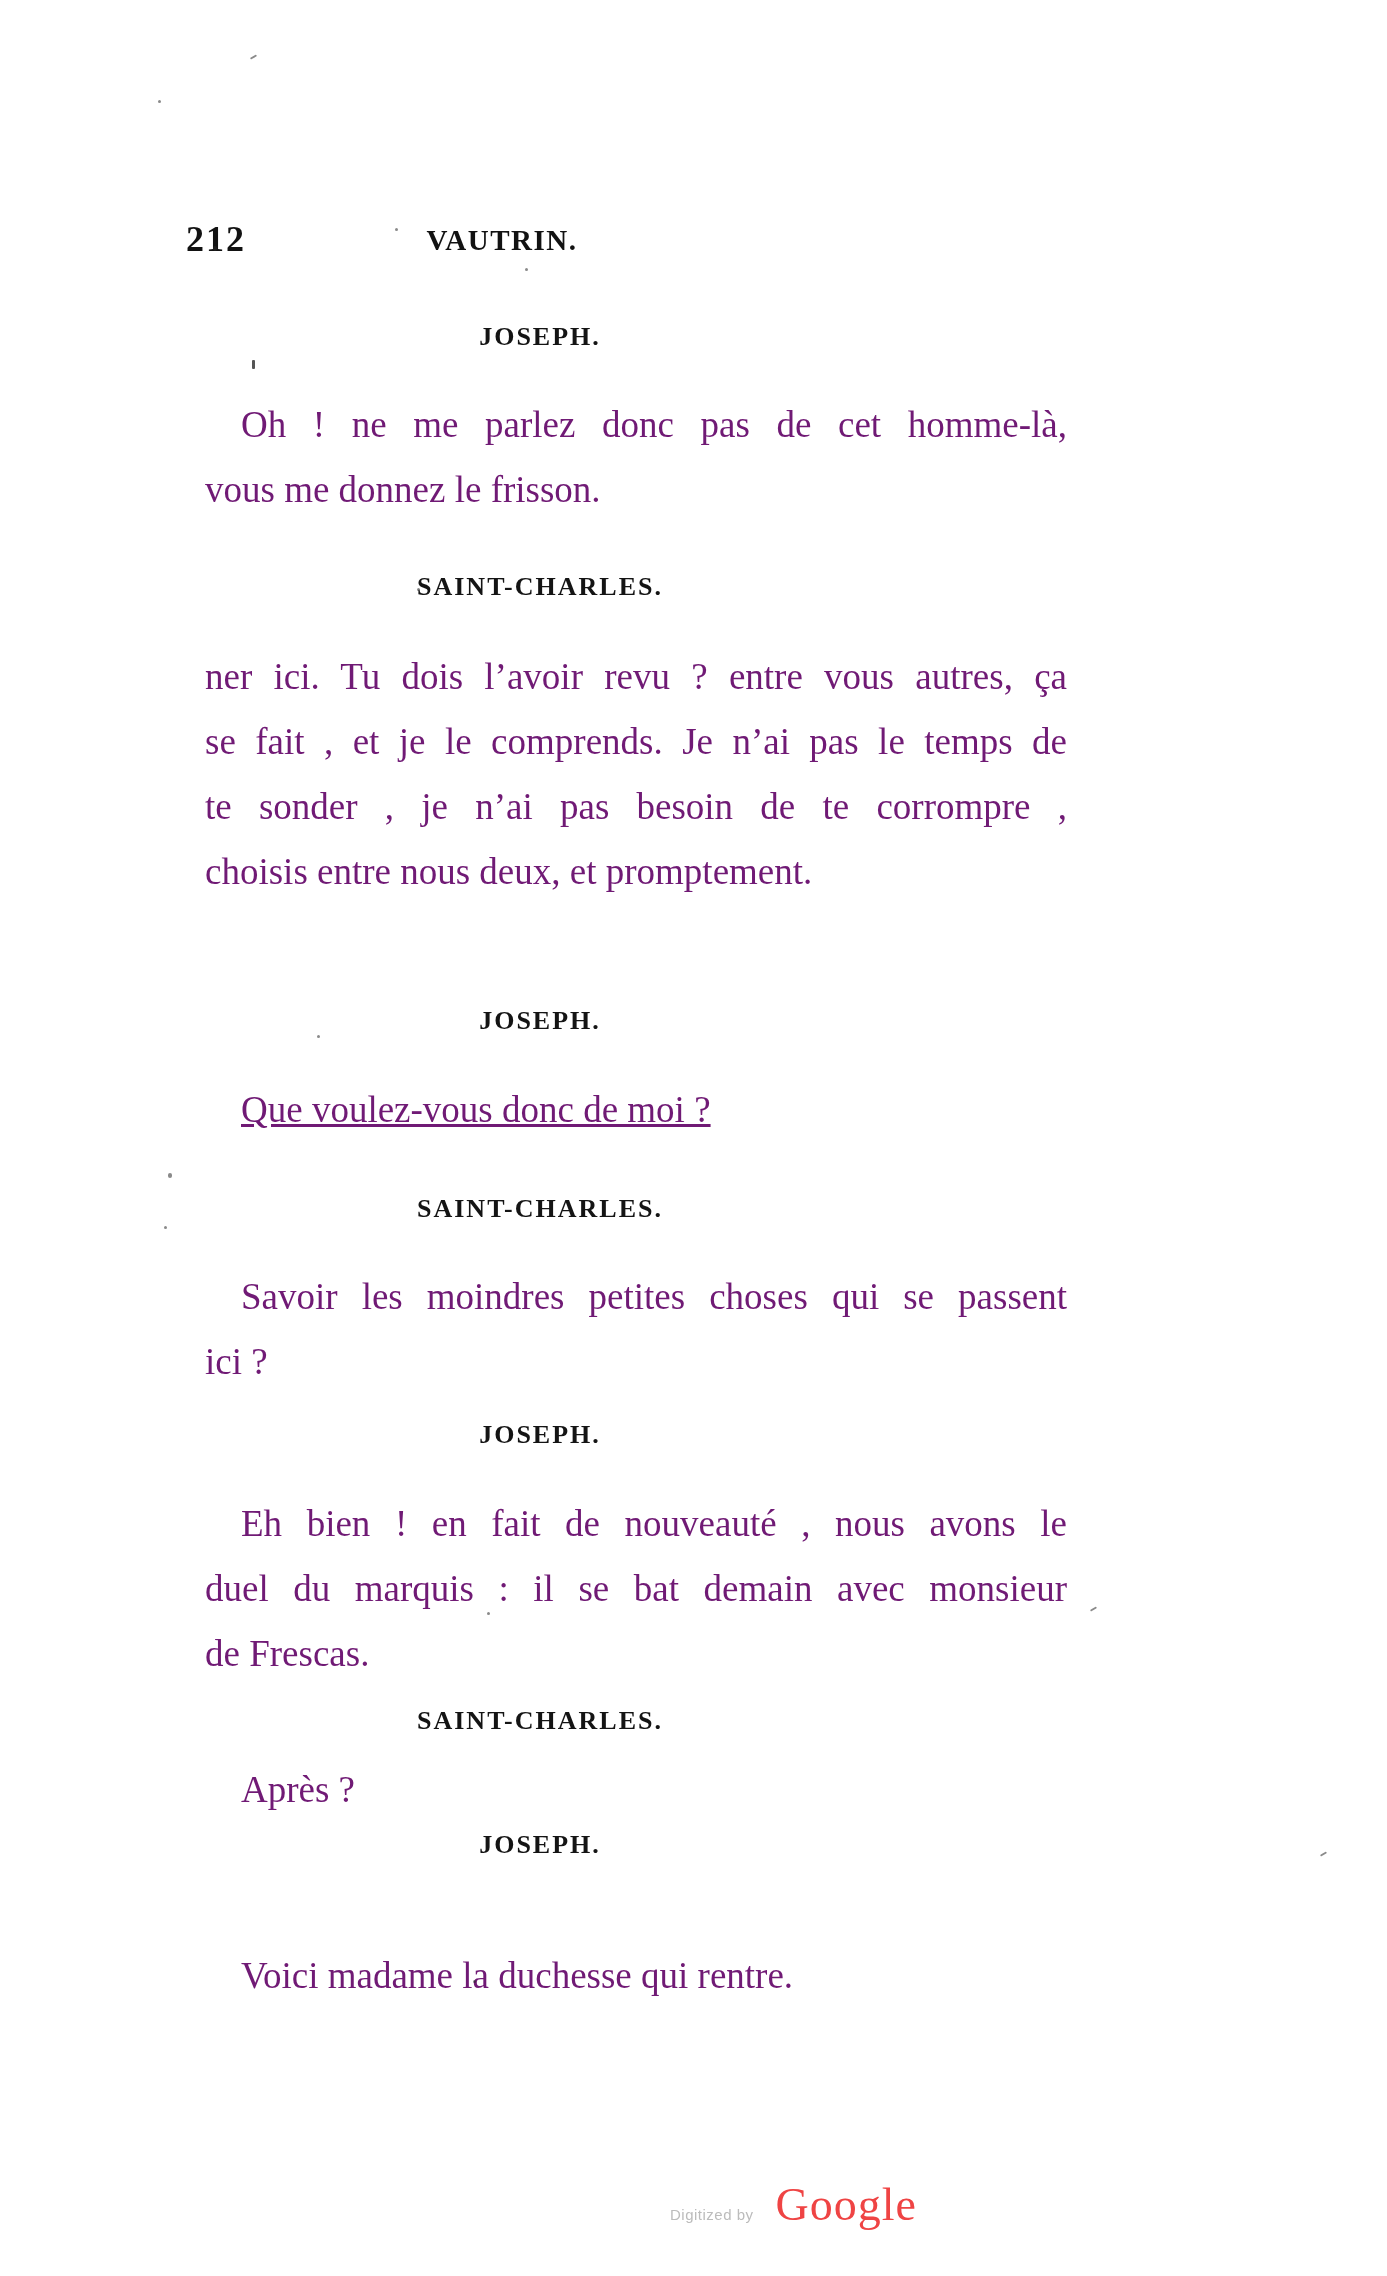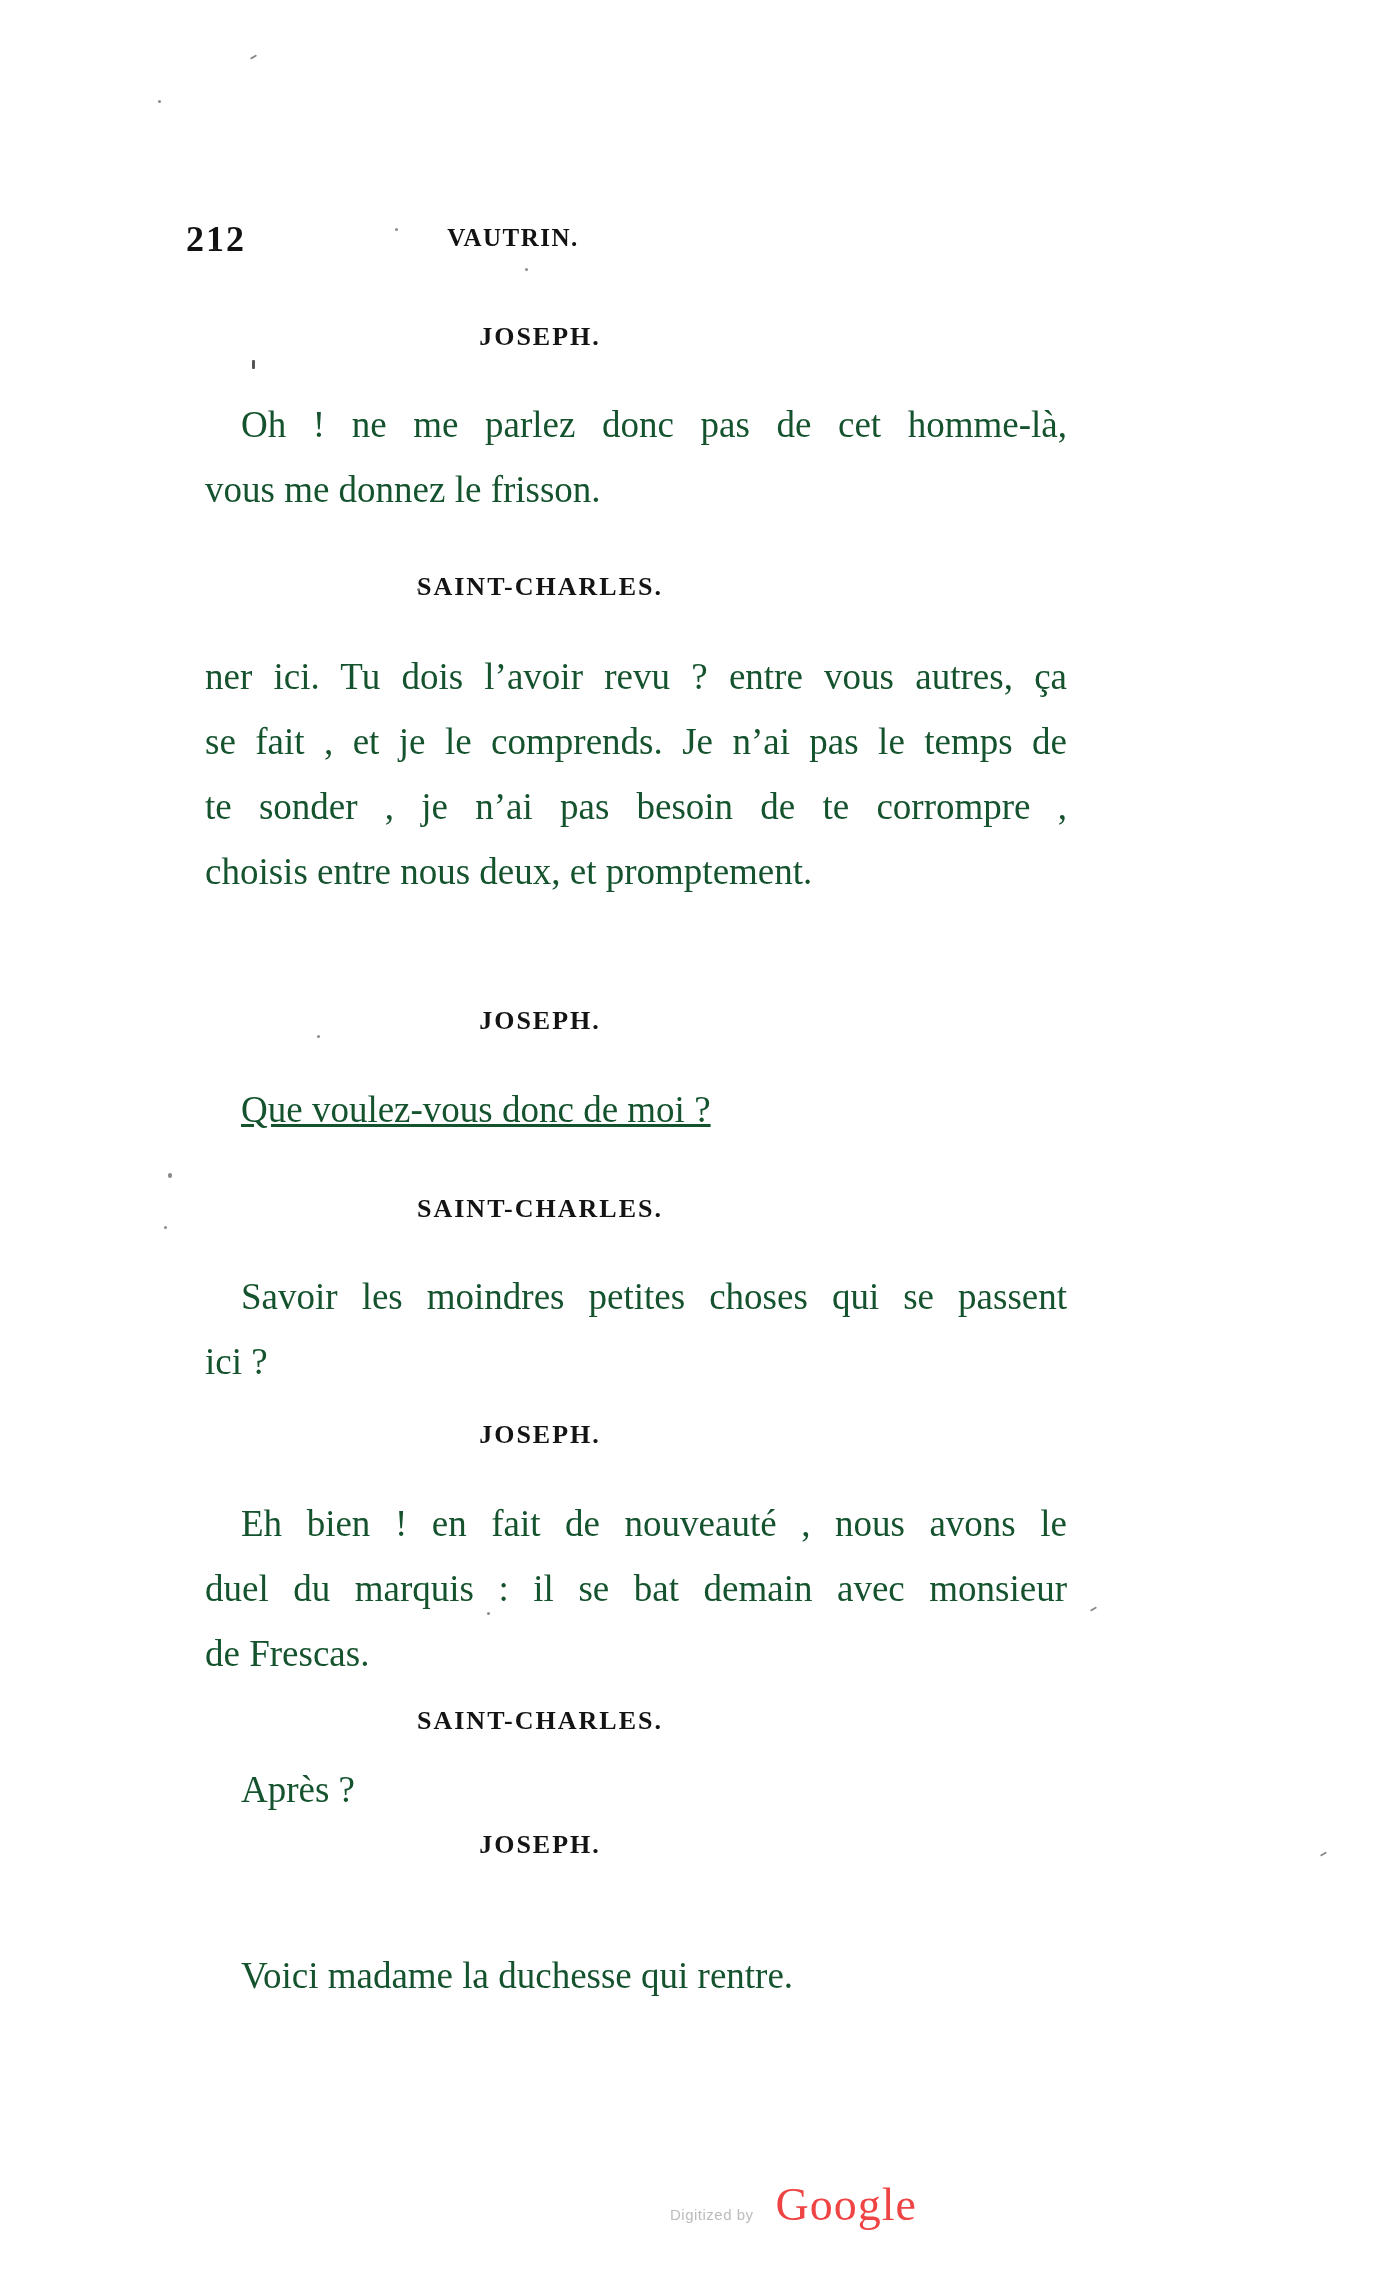--- a/index.html
+++ b/index.html
@@ -9,34 +9,34 @@
     background:#ffffff;
     overflow:hidden;
     font-family:"Liberation Serif","DejaVu Serif",serif;
     color:#121212;
   }
   .pgnum{
     position:absolute;left:186px;top:218px;
     font-size:36px;font-weight:bold;letter-spacing:2px;
   }
   .runtitle{
-    position:absolute;left:205px;top:224px;width:616px;
-    text-align:center;font-size:25px;font-weight:bold;letter-spacing:1.5px;
+    position:absolute;left:194px;top:224px;width:616px;
+    text-align:center;font-size:29px;font-weight:bold;letter-spacing:1.5px;
   }
   .speaker{
     position:absolute;left:205px;width:670px;
     text-align:center;
     font-size:26px;font-weight:bold;letter-spacing:2px;
     line-height:30px;
     color:#141414;
   }
   .text{
     position:absolute;left:205px;width:862px;
     font-size:37px;
-    color:#14532d;
+    color:#701a75;
   }
   .line{line-height:65px;}
   .line.just{text-align:justify;text-align-last:justify;}
   .line.ind{text-indent:36px;}
   .s0h{top:322px;} .s0t{top:392px;}
   .s1h{top:572px;} .s1t{top:644px;}
   .s2h{top:1006px;} .s2t{top:1077px;text-decoration:underline;}
   .s3h{top:1194px;} .s3t{top:1264px;}
   .s4h{top:1420px;} .s4t{top:1491px;}
   .s5h{top:1706px;} .s5t{top:1757px;}

